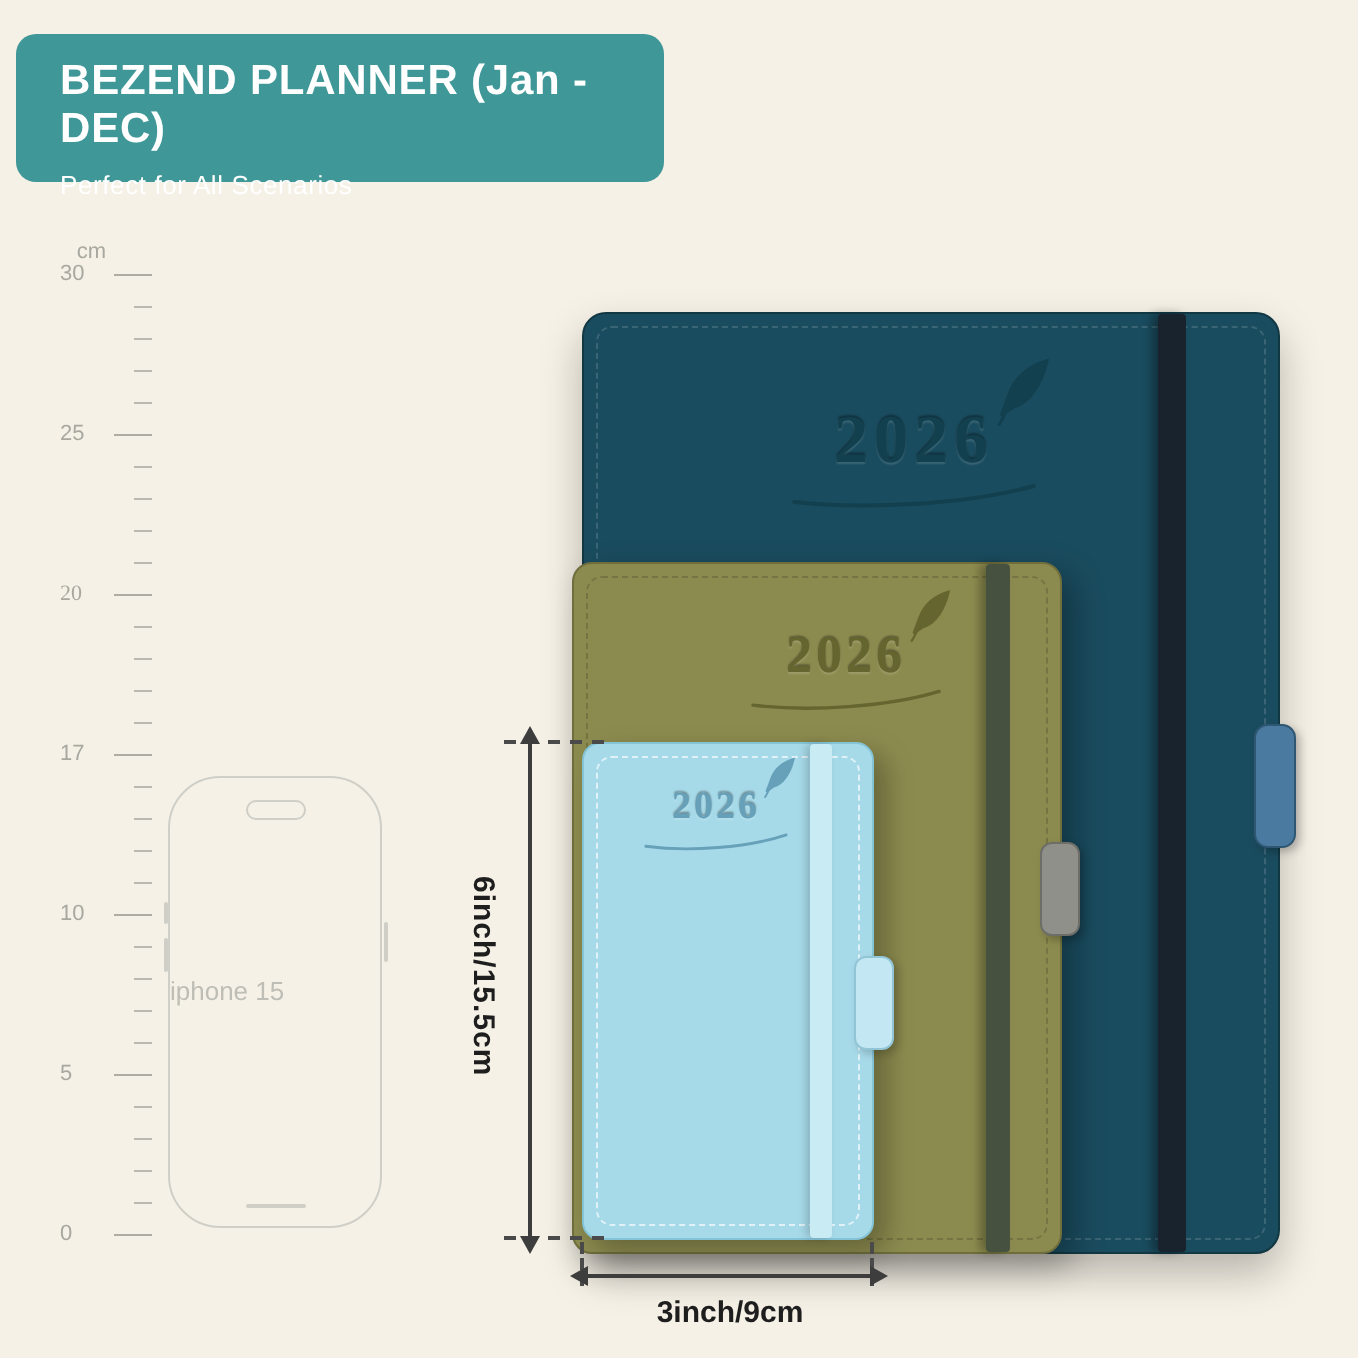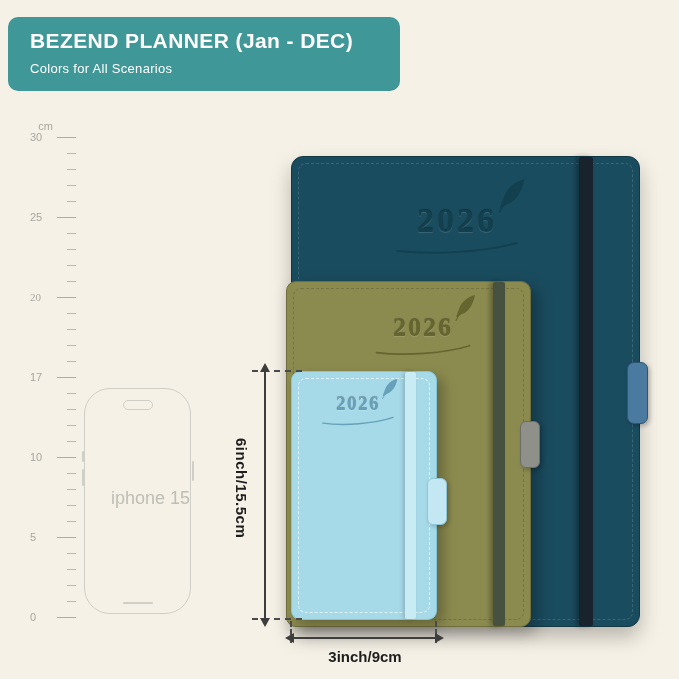--- a/index.html
+++ b/index.html
@@ -1,40 +1,40 @@
 <!DOCTYPE html>
 <html><head>
 <meta charset="utf-8">
 <style>
   html,body{margin:0;padding:0;}
   body{font-family:"Liberation Sans", sans-serif; background:#ffffff;}
   #canvas{position:relative; width:679px; height:679px; background:#F6F1E6; overflow:hidden;}
 
   
-  .banner{position:absolute; left:8px; top:17px; width:392px; height:74px;
+  .banner{position:absolute; left:8px; top:17px; width:324px; height:74px;
           background:#3F9797; border-radius:10px; box-sizing:border-box; padding:12px 0 0 22px;}
   .banner-title{color:#ffffff; font-size:21px; font-weight:bold; letter-spacing:0.4px;}
   .banner-subtitle{color:#ffffff; font-size:13px; margin-top:8px; letter-spacing:0.3px;}
 
   
   .features{position:absolute; left:288px; top:103px; font-size:17px; color:#1c1c1c; line-height:29px; letter-spacing:0.2px;}
 
   
   .ruler{position:absolute; left:38px; top:137px; width:38px; height:481px;}
   .ruler-unit{position:absolute; top:-17px; right:23px; font-size:11px; color:#a8a8a0; width:22px; text-align:right;}
   .tick{position:absolute; right:0; height:1px; width:9px; background:#b9b9b1;}
   .tick.major{width:19px; background:#adada5;}
   .tick-label{position:absolute; right:24px; top:-6px; font-size:11px; color:#a8a8a0; width:22px; text-align:left;}
 
   
   .phone{position:absolute; left:84px; top:388px; width:107px; height:226px;
          border:1.5px solid #CFCFC8; border-radius:26px; box-sizing:border-box;}
   .phone-island{position:absolute; top:11px; left:50%; transform:translateX(-50%);
                 width:28px; height:8px; border:1.3px solid #CFCFC8; border-radius:6px;}
-  .phone-label{position:absolute; top:99px; width:100%; text-align:right; font-size:18px; color:#BEBEB6;}
+  .phone-label{position:absolute; top:99px; width:100%; text-align:left; font-size:13px; color:#BEBEB6;}
   .phone-home{position:absolute; bottom:9px; left:50%; transform:translateX(-50%);
               width:30px; height:2px; background:#CFCFC8; border-radius:1px;}
   .phone-btn{position:absolute; width:2px; background:#CFCFC8; border-radius:1px;}
   .phone-btn.b1{left:-3.5px; top:62px; height:11px;}
   .phone-btn.b2{left:-3.5px; top:80px; height:17px;}
   .phone-btn.b3{right:-3.5px; top:72px; height:20px;}
 
   
   .notebook{position:absolute; box-sizing:border-box;}
   .notebook .stitch{position:absolute; inset:6px; border-radius:8px; pointer-events:none;}
@@ -103,21 +103,21 @@
   .dim-h-label{position:absolute; left:290px; top:648px; width:150px; text-align:center;
       font-size:15px; font-weight:bold; color:#1e1e1e;}
 </style>
 </head>
 <body>
 
 <div id="canvas">
 
   <header class="banner">
     <div class="banner-title">BEZEND PLANNER (Jan - DEC)</div>
-    <div class="banner-subtitle">Colors for All Scenarios</div>
+    <div class="banner-subtitle">Perfect for All Scenarios</div>
   </header>
 
 
   <div class="ruler">
     <div class="ruler-unit">cm</div>
     <div class="ruler-ticks">
         <div class="tick major" style="top: 0px;">
           <span class="tick-label">30</span>
         </div>
         <div class="tick" style="top: 16px;"></div>

